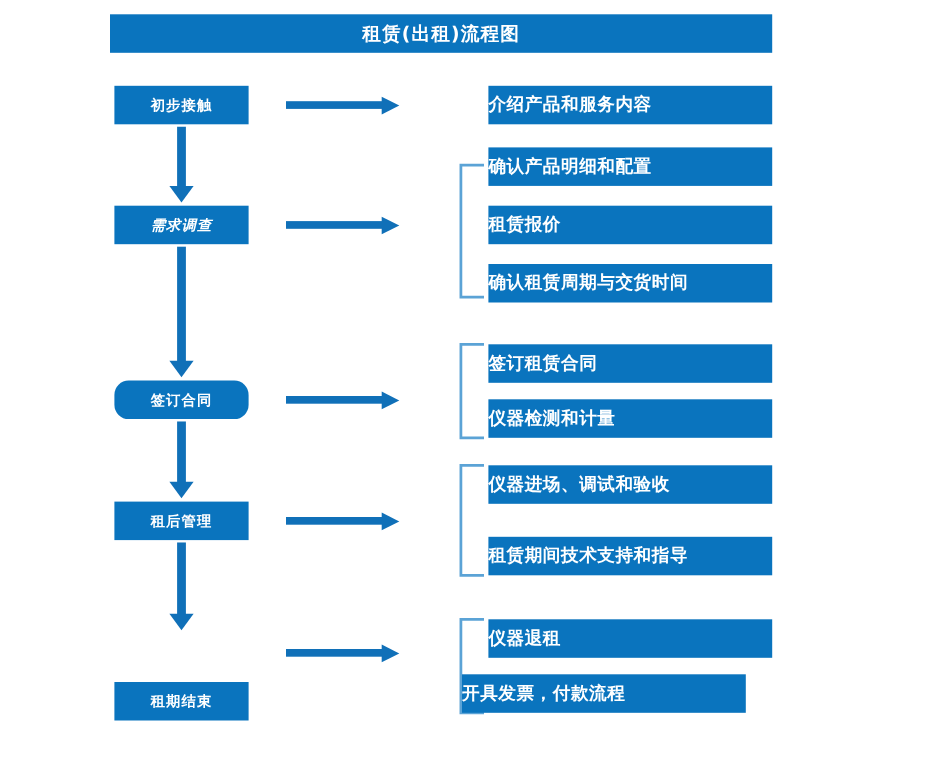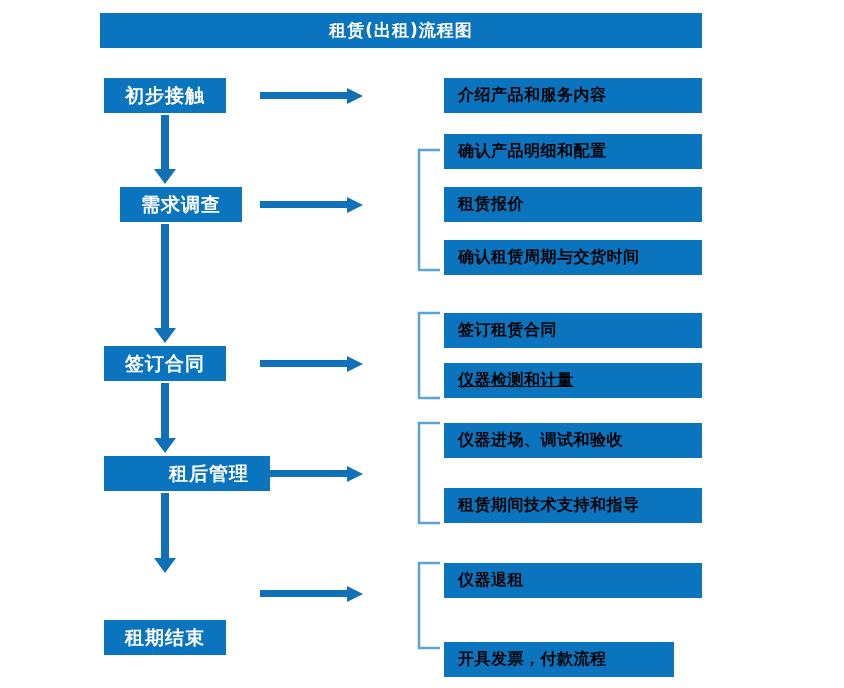--- a/index.html
+++ b/index.html
@@ -31,36 +31,36 @@
     font-weight: bold;
     display: flex;
     align-items: center;
     justify-content: center;
     letter-spacing: 1px;
   }
   .stage-box {
     position: absolute;
     background: #0A74BE;
     color: #ffffff;
-    font-size: 19px;
+    font-size: 13px;
     font-weight: bold;
     display: flex;
     align-items: center;
     justify-content: center;
     letter-spacing: 1px;
   }
   .detail-box {
     position: absolute;
     background: #0A74BE;
-    color: #000000;
+    color: #ffffff;
     font-size: 16px;
     font-weight: bold;
     display: flex;
     align-items: center;
-    padding-left: 14px;
+    padding-left: 0;
     box-sizing: border-box;
     letter-spacing: 0.5px;
   }
   .v-arrow {
     position: absolute;
     width: 30px;
   }
   .h-arrow {
     position: absolute;
     height: 24px;
@@ -70,23 +70,23 @@
   }
 </style>
 </head>
 <body>
 
 <div id="canvas">
 
   <div class="title-bar">租赁(出租)流程图</div>
 
   <div class="stage-box" style="left:104px; top:78px; width:122px; height:35px;">初步接触</div>
-  <div class="stage-box" style="left:120px; top:187px; width:122px; height:35px;">需求调查</div>
-  <div class="stage-box" style="left:104px; top:346px; width:122px; height:35px;">签订合同</div>
-  <div class="stage-box" style="left:104px; top:456px; width:122px; height:35px;padding-left:44px;">租后管理</div>
+  <div class="stage-box" style="left:104px; top:187px; width:122px; height:35px;font-style:italic;">需求调查</div>
+  <div class="stage-box" style="left:104px; top:346px; width:122px; height:35px;border-radius:13px;">签订合同</div>
+  <div class="stage-box" style="left:104px; top:456px; width:122px; height:35px;">租后管理</div>
   <div class="stage-box" style="left:104px; top:576px; width:122px; height:35px;margin-top:44px;">租期结束</div>
 
   <svg class="v-arrow" style="left:150px; top:115px;" width="30" height="70" viewBox="0 0 30 70">
     <rect x="11" y="0" width="8" height="56" fill="#1070B8"></rect>
     <polygon points="4,54 26,54 15,69" fill="#1070B8"></polygon>
   </svg>
   <svg class="v-arrow" style="left:150px; top:224px;" width="30" height="120" viewBox="0 0 30 120">
     <rect x="11" y="0" width="8" height="106" fill="#1070B8"></rect>
     <polygon points="4,104 26,104 15,119" fill="#1070B8"></polygon>
   </svg>
@@ -131,19 +131,19 @@
   </svg>
   <svg class="bracket" style="left:416px; top:561px;" width="26" height="89" viewBox="0 0 26 89">
     <path d="M24 2 L3 2 L3 87 L24 87" fill="none" stroke="#5BA3D6" stroke-width="2.5"></path>
   </svg>
 
   <div class="detail-box" style="left:444px; top:78px; width:258px; height:35px;">介绍产品和服务内容</div>
   <div class="detail-box" style="left:444px; top:134px; width:258px; height:35px;">确认产品明细和配置</div>
   <div class="detail-box" style="left:444px; top:187px; width:258px; height:35px;">租赁报价</div>
   <div class="detail-box" style="left:444px; top:240px; width:258px; height:35px;">确认租赁周期与交货时间</div>
   <div class="detail-box" style="left:444px; top:313px; width:258px; height:35px;">签订租赁合同</div>
-  <div class="detail-box" style="left:444px; top:363px; width:258px; height:35px;text-decoration:underline;">仪器检测和计量</div>
+  <div class="detail-box" style="left:444px; top:363px; width:258px; height:35px;">仪器检测和计量</div>
   <div class="detail-box" style="left:444px; top:423px; width:258px; height:35px;">仪器进场、调试和验收</div>
   <div class="detail-box" style="left:444px; top:488px; width:258px; height:35px;">租赁期间技术支持和指导</div>
   <div class="detail-box" style="left:444px; top:563px; width:258px; height:35px;font-family:Liberation Serif, serif;">仪器退租</div>
-  <div class="detail-box" style="left:444px; top:613px; width:230px; height:35px;margin-top:29px;">开具发票，付款流程</div>
+  <div class="detail-box" style="left:420px; top:613px; width:258px; height:35px;">开具发票，付款流程</div>
 
 </div>
 
 </body></html>

